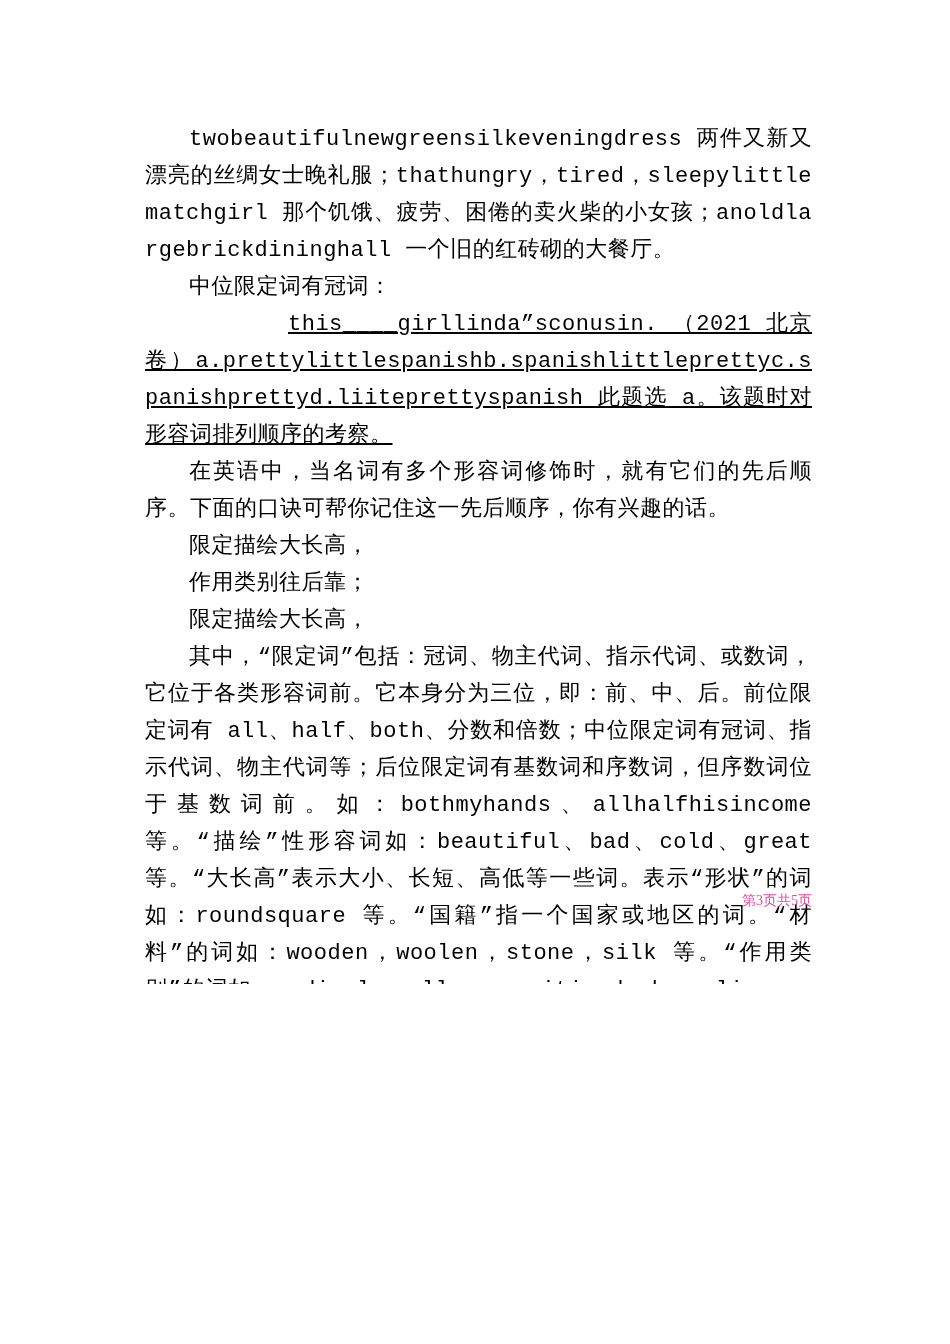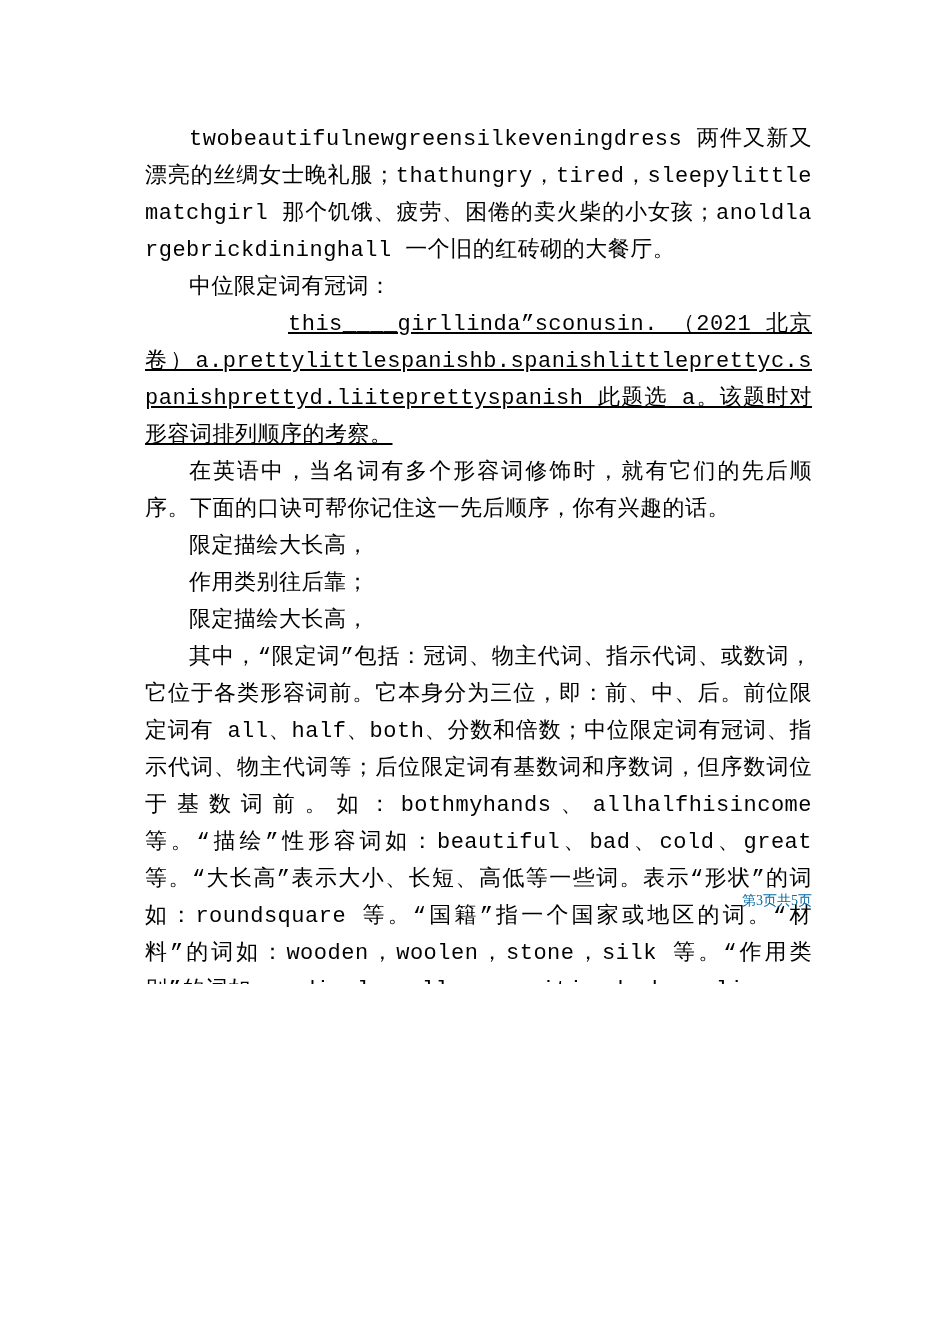--- a/index.html
+++ b/index.html
@@ -41,21 +41,21 @@
   .para.bold {
     font-weight: bold;
     margin-top: 48px;
   }
   .footer {
     position: absolute;
     right: 138px;
     bottom: 74px;
     font-family: "Liberation Serif", serif;
     font-size: 14px;
-    color: #0369a1;
+    color: #ec4899;
   }
 </style>
 </head>
 <body>
 
 <div class="page">
   <div class="content">
     <p class="para">twobeautifulnewgreensilkeveningdress 两件又新又漂亮的丝绸女士晚礼服；thathungry，tired，sleepylittlematchgirl 那个饥饿、疲劳、困倦的卖火柴的小女孩；anoldlargebrickdininghall 一个旧的红砖砌的大餐厅。</p>
     <p class="para">中位限定词有冠词：</p>
     <p class="para deep-indent">this____girllinda”sconusin. （2021 北京卷）a.prettylittlespanishb.spanishlittleprettyc.spanishprettyd.liiteprettyspanish 此题选 a。该题时对形容词排列顺序的考察。</p>

